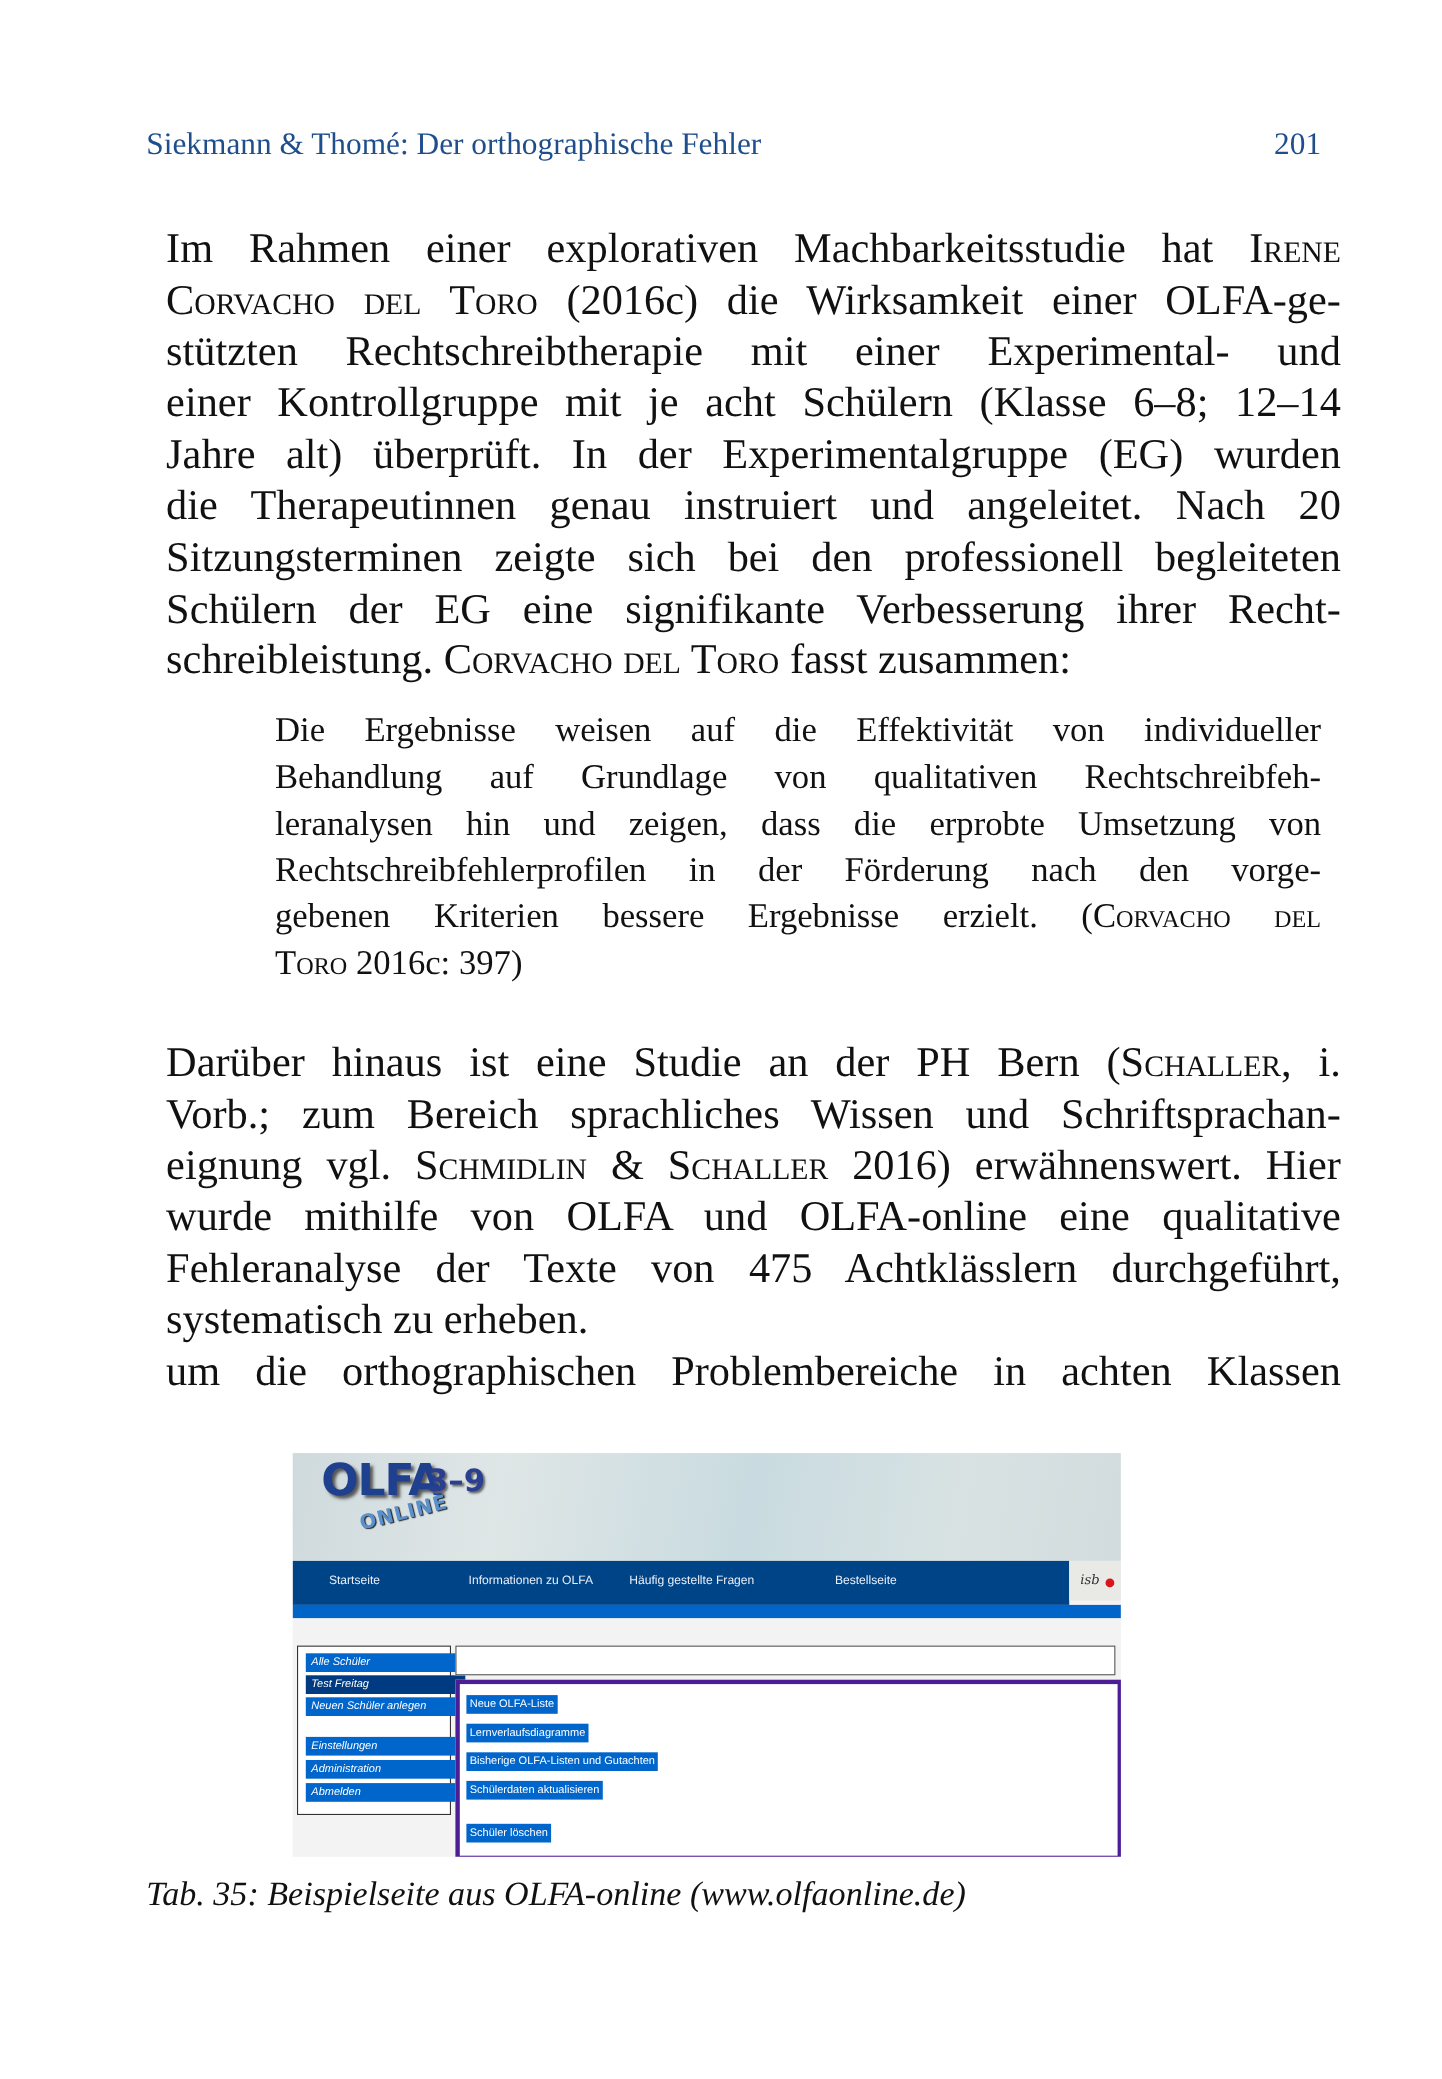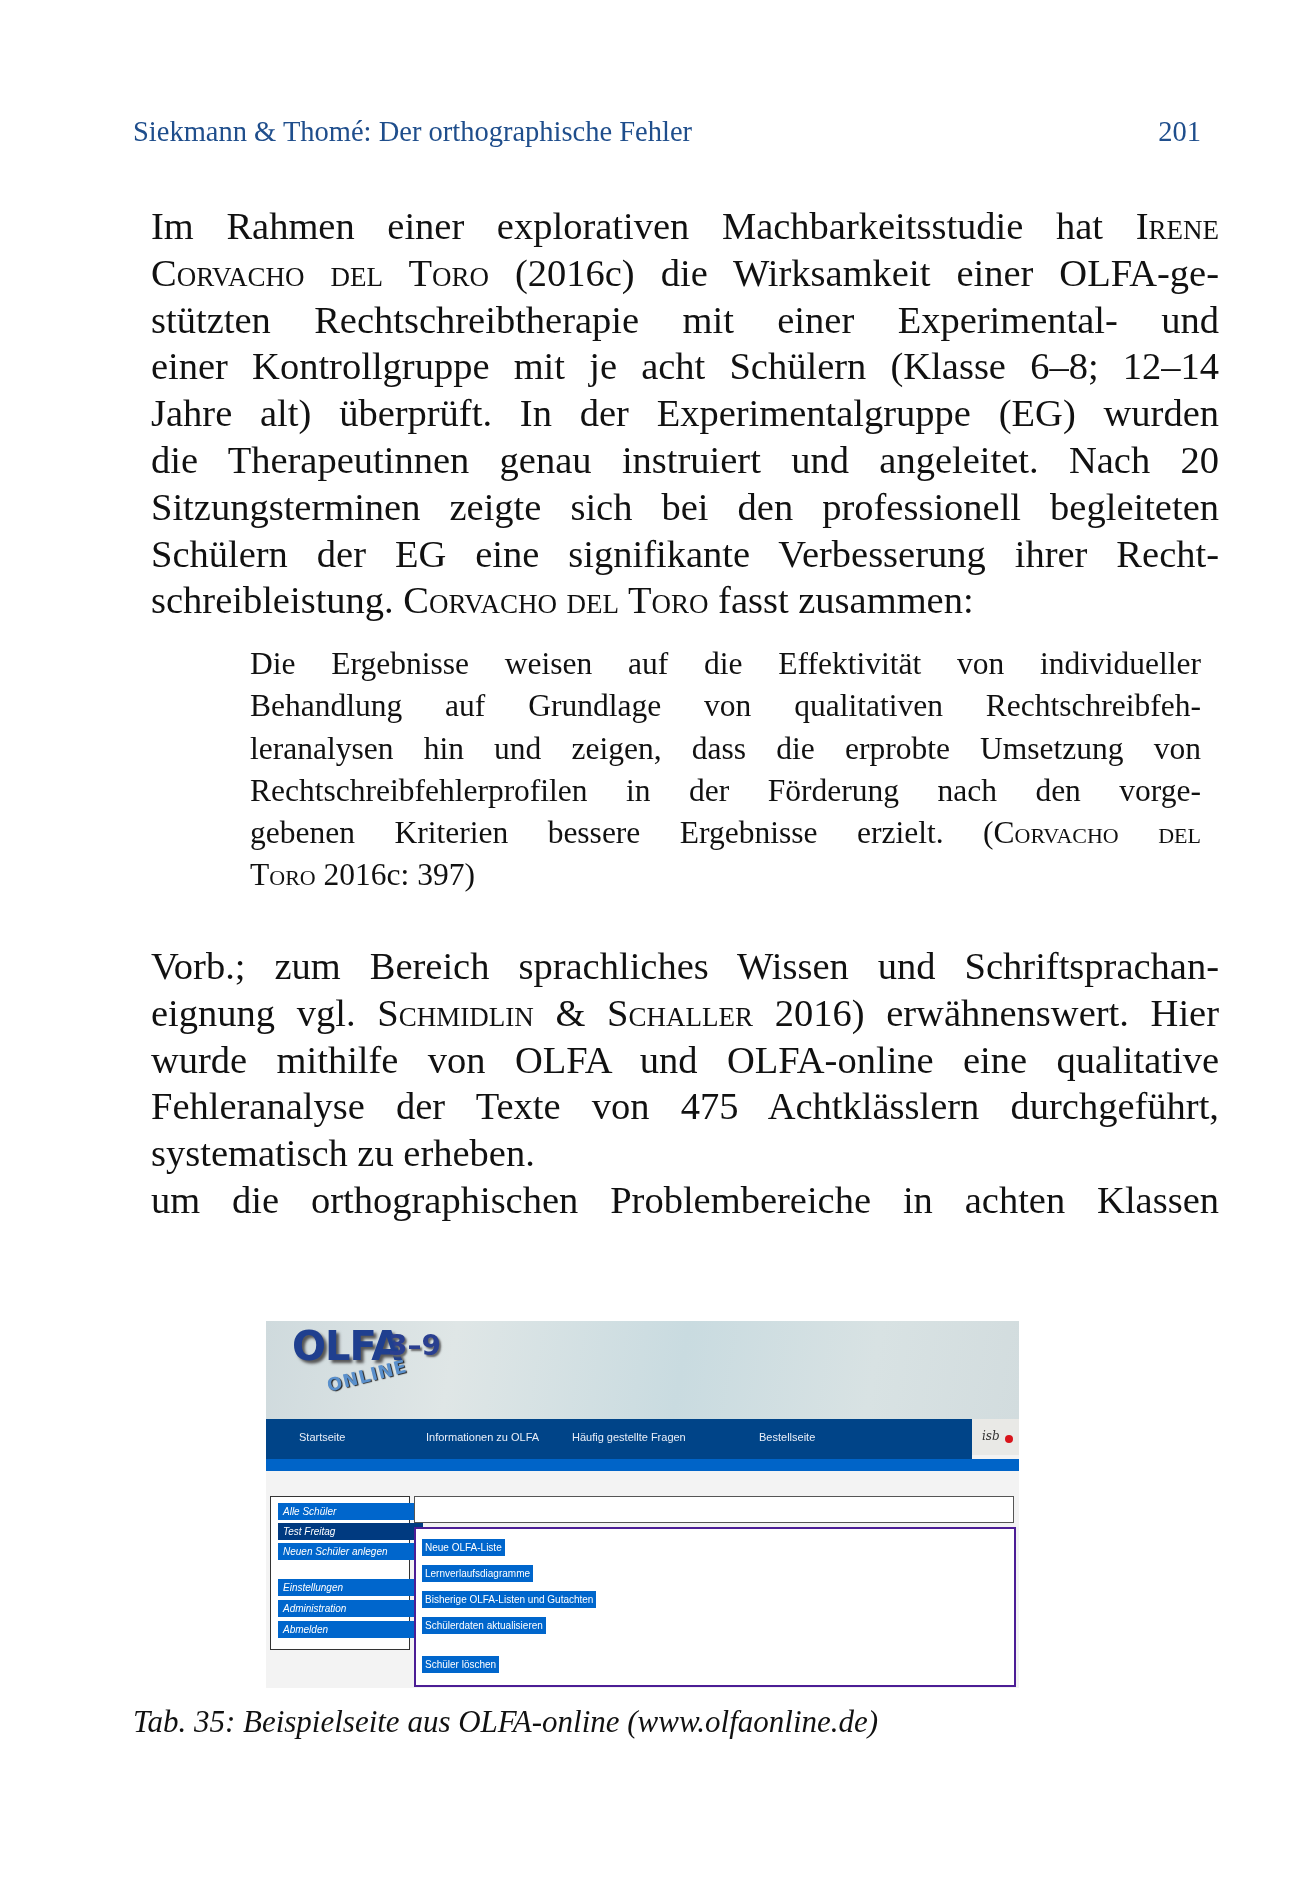--- a/index.html
+++ b/index.html
@@ -38,21 +38,21 @@
   .shot .isb { position: absolute; left: 706px; top: 98px; width: 47px; height: 36px; background: #e9e9e6;
                font-family: "DejaVu Serif", serif; font-style: italic; font-size: 12px; color: #333; }
   .shot .isb span { position: absolute; left: 10px; top: 10px; }
   .shot .isb i { position: absolute; left: 33px; top: 16px; width: 8px; height: 8px; background: #d9141b; border-radius: 50%; }
   .shot .subnav { position: absolute; left: 0; top: 138px; width: 753px; height: 12px; background: #0064c8; }
   .shot .left-panel { position: absolute; left: 4px; top: 175px; width: 138px; height: 152px; background: #fff; border: 1px solid #333; }
   .shot .lbtn { position: absolute; left: 7px; width: 145px; height: 17px; background: #0066cc; color: #fff; font-size: 10px;
                 line-height: 17px; padding-left: 5px; box-sizing: border-box; font-style: italic; }
   .shot .lbtn.active { background: #003a80; }
   .shot .top-box { position: absolute; left: 148px; top: 175px; width: 598px; height: 25px; background: #fff; border: 1px solid #555; }
-  .shot .main-box { position: absolute; left: 148px; top: 206px; width: 598px; height: 156px; background: #fff; border: 2px solid #4c1d95; }
+  .shot .main-box { position: absolute; left: 148px; top: 206px; width: 598px; height: 156px; background: #fff; border: 4px solid #4c1d95; }
   .shot .mbtn { position: absolute; left: 6px; height: 17px; background: #0066cc; color: #fff; font-size: 10px;
                 line-height: 17px; padding: 0 3px; white-space: nowrap; }
   .caption { position: absolute; left: 133px; top: 1704px; font-family: "Liberation Serif", serif; font-style: italic;
              font-size: 31px; color: #111; text-align: center; }
 </style>
 </head>
 <body>
 
 <div class="running-head">
   <span class="title">Siekmann &amp; Thomé: Der orthographische Fehler</span>
@@ -72,20 +72,21 @@
   </div>
 <div class="quote">
     <span class="line">Die Ergebnisse weisen auf die Effektivität von individueller</span>
     <span class="line">Behandlung auf Grundlage von qualitativen Rechtschreibfeh-</span>
     <span class="line">leranalysen hin und zeigen, dass die erprobte Umsetzung von</span>
     <span class="line">Rechtschreibfehlerprofilen in der Förderung nach den vorge-</span>
     <span class="line">gebenen Kriterien bessere Ergebnisse erzielt. (<span class="sc">Corvacho del</span></span>
     <span class="line last"><span class="sc">Toro</span> 2016c: 397)</span>
   </div>
 <div class="body-text p2">
+    <span class="line">Darüber hinaus ist eine Studie an der PH Bern (<span class="sc">Schaller</span>, i.</span>
     <span class="line">Vorb.; zum Bereich sprachliches Wissen und Schriftsprachan-</span>
     <span class="line">eignung vgl. <span class="sc">Schmidlin</span> &amp; <span class="sc">Schaller</span> 2016) erwähnenswert. Hier</span>
     <span class="line">wurde mithilfe von OLFA und OLFA-online eine qualitative</span>
     <span class="line">Fehleranalyse der Texte von 475 Achtklässlern durchgeführt,</span>
     <span class="line last">systematisch zu erheben.</span>
     <span class="line">um die orthographischen Problembereiche in achten Klassen</span>
   </div>
 
 <div class="shot">
   <div class="banner">

